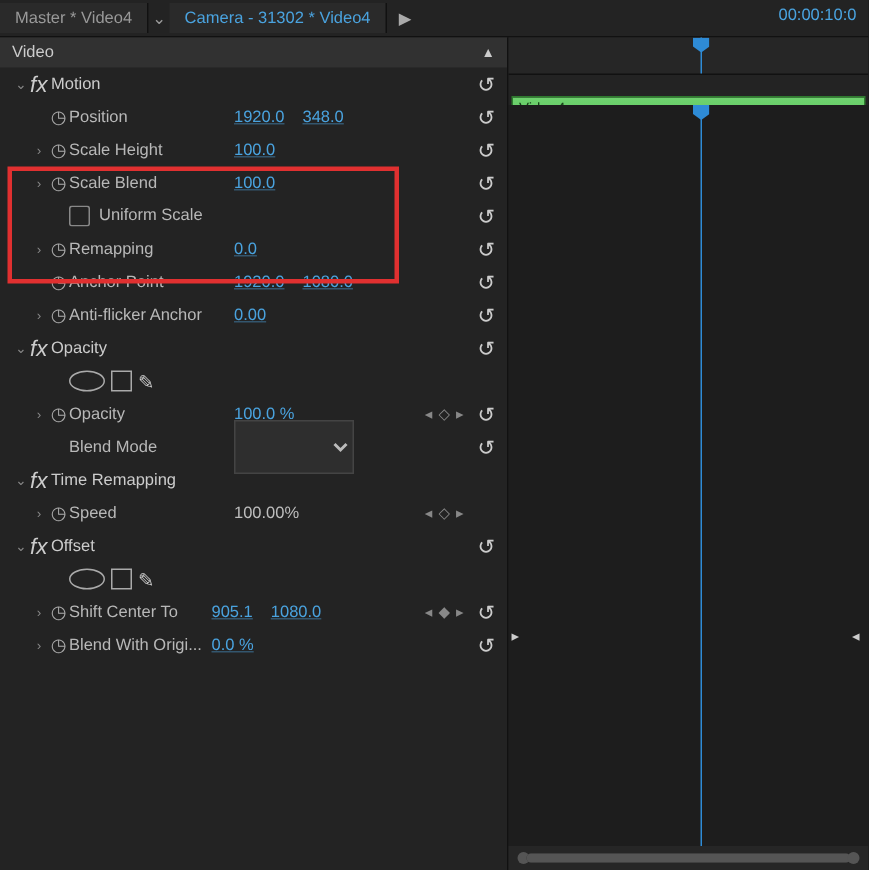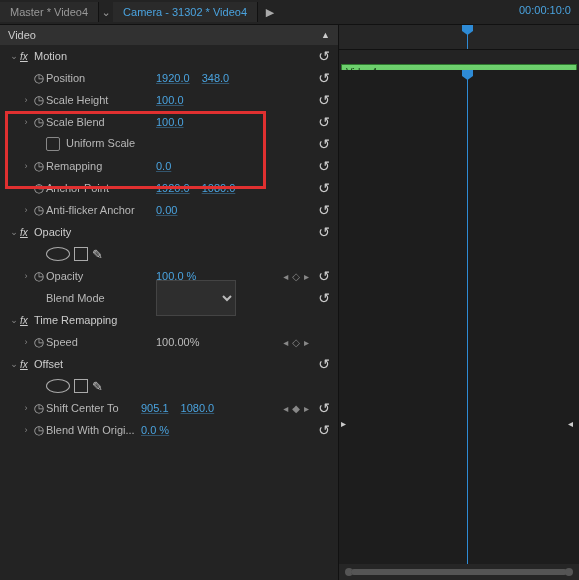--- a/index.html
+++ b/index.html
@@ -10,21 +10,21 @@
 .dd{width:14px;text-align:center;color:#999}
 .play{width:24px;text-align:center;color:#aaa}
 .timecode-top{position:absolute;right:8px;top:4px;color:#4aa3df;font-size:11px}
 .body{display:flex;flex:1;min-height:0}
 .left{width:338px;background:#232323;display:flex;flex-direction:column;position:relative}
 .right{flex:1;background:#1d1d1d;display:flex;flex-direction:column;position:relative;border-left:1px solid #111}
 .section-hdr{display:flex;align-items:center;height:20px;background:#313131;padding:0 8px;color:#ccc}
 .section-hdr .tri{margin-left:auto;font-size:9px}
 .row{display:flex;align-items:center;height:22px;padding-left:8px;position:relative}
 .row .tw{width:12px;text-align:center;color:#888;font-size:9px}
-.row .fx{width:14px;font-style:italic;color:#ccc;text-decoration:underline;font-size:10px}
+.row .fx{width:14px;font-style:italic;color:#ccc;font-size:15px}
 .row .sw{width:14px;color:#aaa;font-size:12px;text-align:center}
 .row .label{flex:0 0 auto;width:110px;color:#b8b8b8;white-space:nowrap;overflow:hidden;text-overflow:ellipsis}
 .row .label.group{color:#ccc}
 .row .val{color:#4aa3df;margin-right:12px;text-decoration:underline;text-decoration-color:rgba(74,163,223,0.4)}
 .row .val.plain{color:#bdbdbd;text-decoration:none}
 .reset{position:absolute;right:8px;color:#ccc;font-size:14px}
 .kf-nav{display:inline-flex;align-items:center;gap:2px;color:#888;margin-left:auto;margin-right:28px;font-size:10px}
 .kf-nav span{padding:0 1px}
 .chk{width:12px;height:12px;border:1px solid #888;border-radius:2px;display:inline-block;margin-right:6px;vertical-align:middle}
 .shape-row{padding-left:46px}

